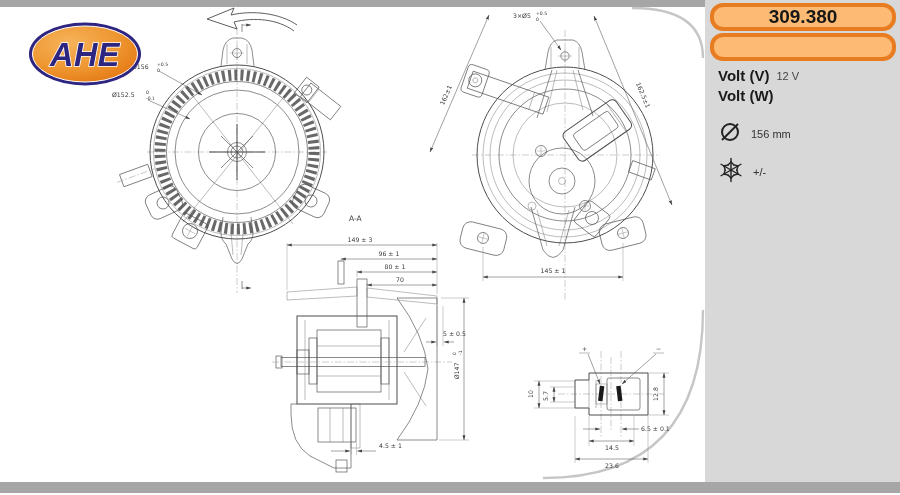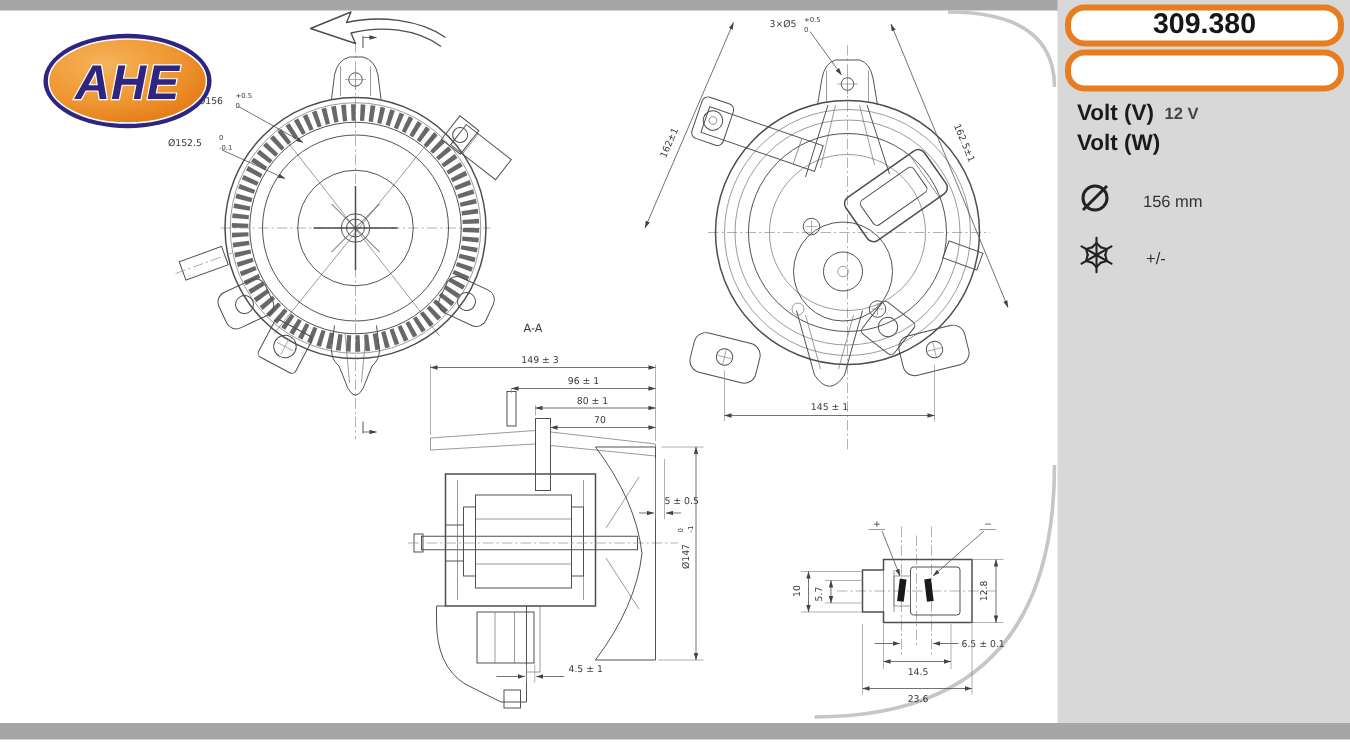--- a/index.html
+++ b/index.html
@@ -1,29 +1,29 @@
 <!DOCTYPE html>
 <html><head>
 <meta charset="utf-8">
 <style>
   html,body{margin:0;padding:0;background:#fff;}
   .page{position:relative;width:900px;height:495px;background:#ffffff;overflow:hidden;
         font-family:"Liberation Sans",sans-serif;}
   .topbar{position:absolute;left:0;top:0;width:706px;height:7px;background:#a6a6a6;}
   .bottombar{position:absolute;left:0;top:482px;width:900px;height:11px;background:#a6a6a6;}
   .sidebar{position:absolute;left:705px;top:0;width:195px;height:482px;background:#d8d8d8;}
-  .pn-box{position:absolute;left:5px;width:178px;height:20px;background:#ffffff;
+  .pn-box{position:absolute;left:5px;width:178px;height:20px;background:#fdba74;
           border:4px solid #e87c20;border-radius:13px;display:flex;align-items:center;
           justify-content:center;font-weight:bold;font-size:19px;color:#161616;}
   .pn-box.b1{top:3px;}
   .pn-box.b2{top:33px;}
   .spec-line{position:absolute;left:13px;display:flex;align-items:center;gap:7px;}
   .spec-label{font-weight:bold;font-size:15px;color:#1a1a1a;}
-  .spec-value{font-size:11px;color:#444;font-weight:bold;}
-  .icon-line{position:absolute;left:13px;display:flex;align-items:center;gap:20px;}
+  .spec-value{font-size:11px;color:#444;}
+  .icon-line{position:absolute;left:13px;display:flex;align-items:center;gap:9px;}
   .icon-val{font-size:11px;color:#333;}
   .logo{position:absolute;left:26px;top:20px;width:118px;height:68px;}
   .drawing{position:absolute;left:0;top:0;width:705px;height:495px;}
   .t{font-size:6.2px;fill:#3a3a3a;font-family:"DejaVu Sans",sans-serif;}
   .ts{font-size:4.6px;fill:#3a3a3a;font-family:"DejaVu Sans",sans-serif;}
   .t8{font-size:7.5px;fill:#3a3a3a;font-family:"DejaVu Sans",sans-serif;}
   .o{stroke:#4d4d4d;stroke-width:.65;fill:none;}
   .o1{stroke:#4d4d4d;stroke-width:1;fill:none;}
   .thin{stroke:#6a6a6a;stroke-width:.45;fill:none;}
   .dim{stroke:#555;stroke-width:.55;fill:none;}

